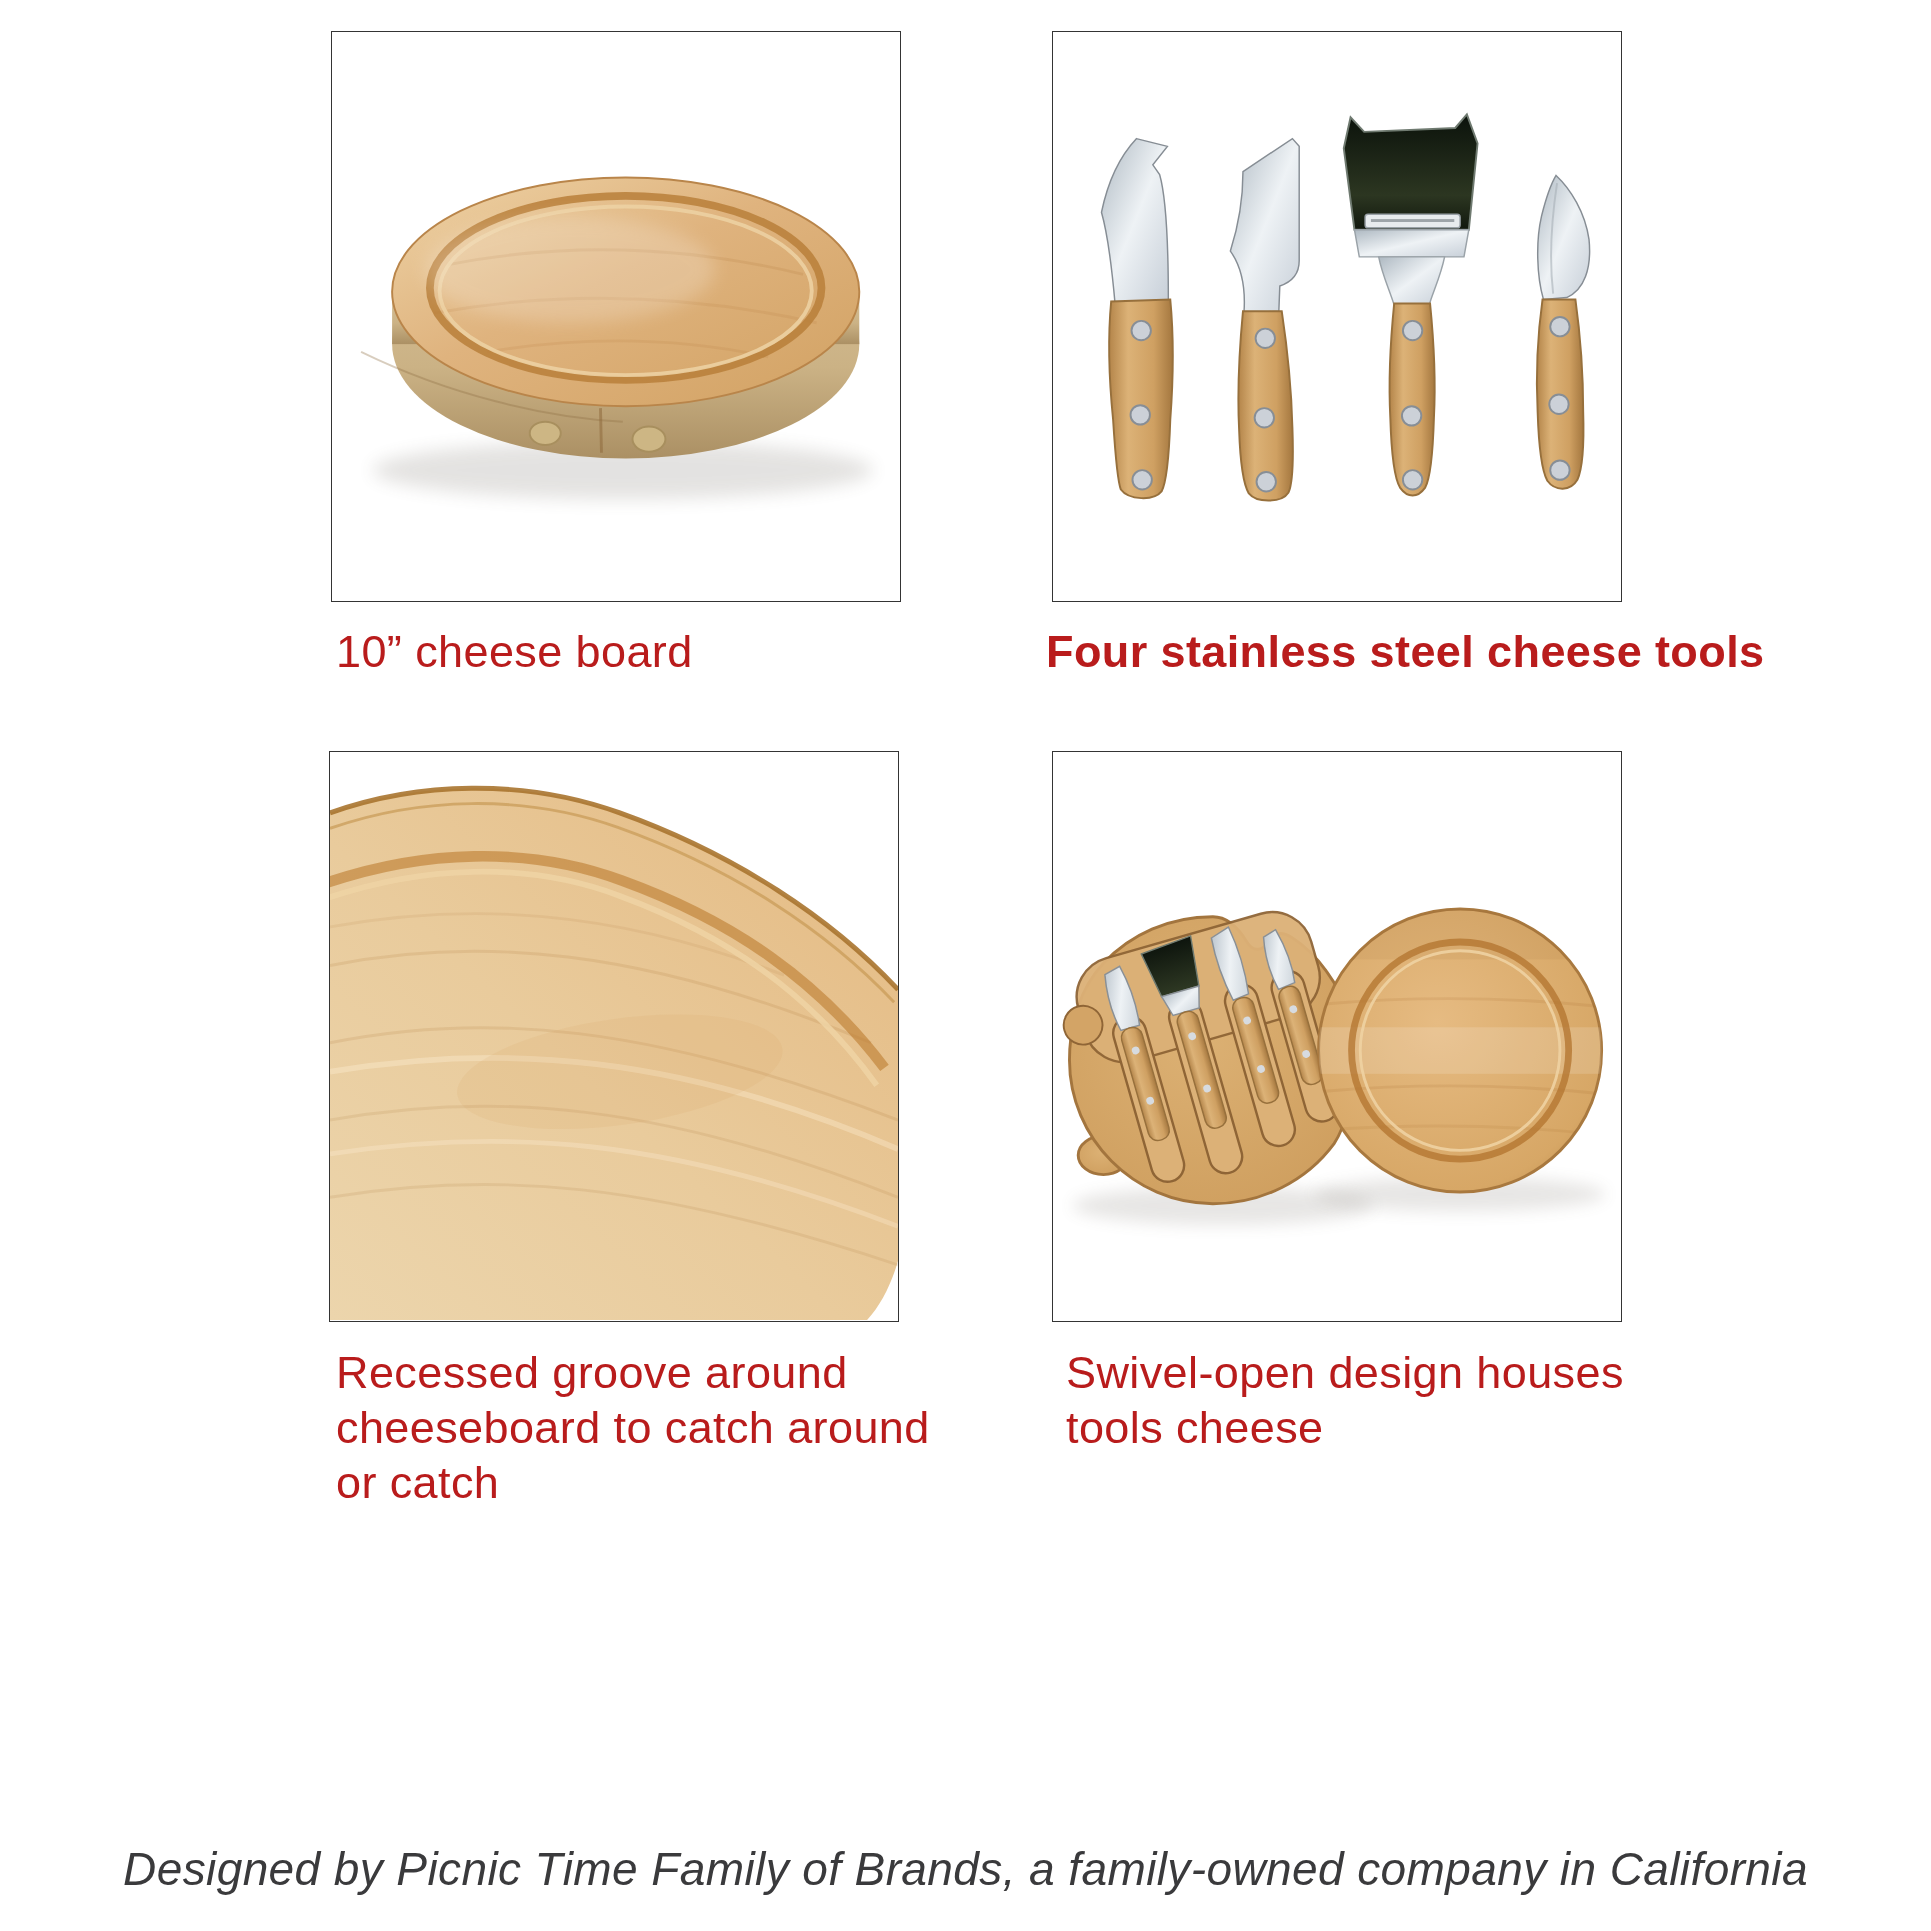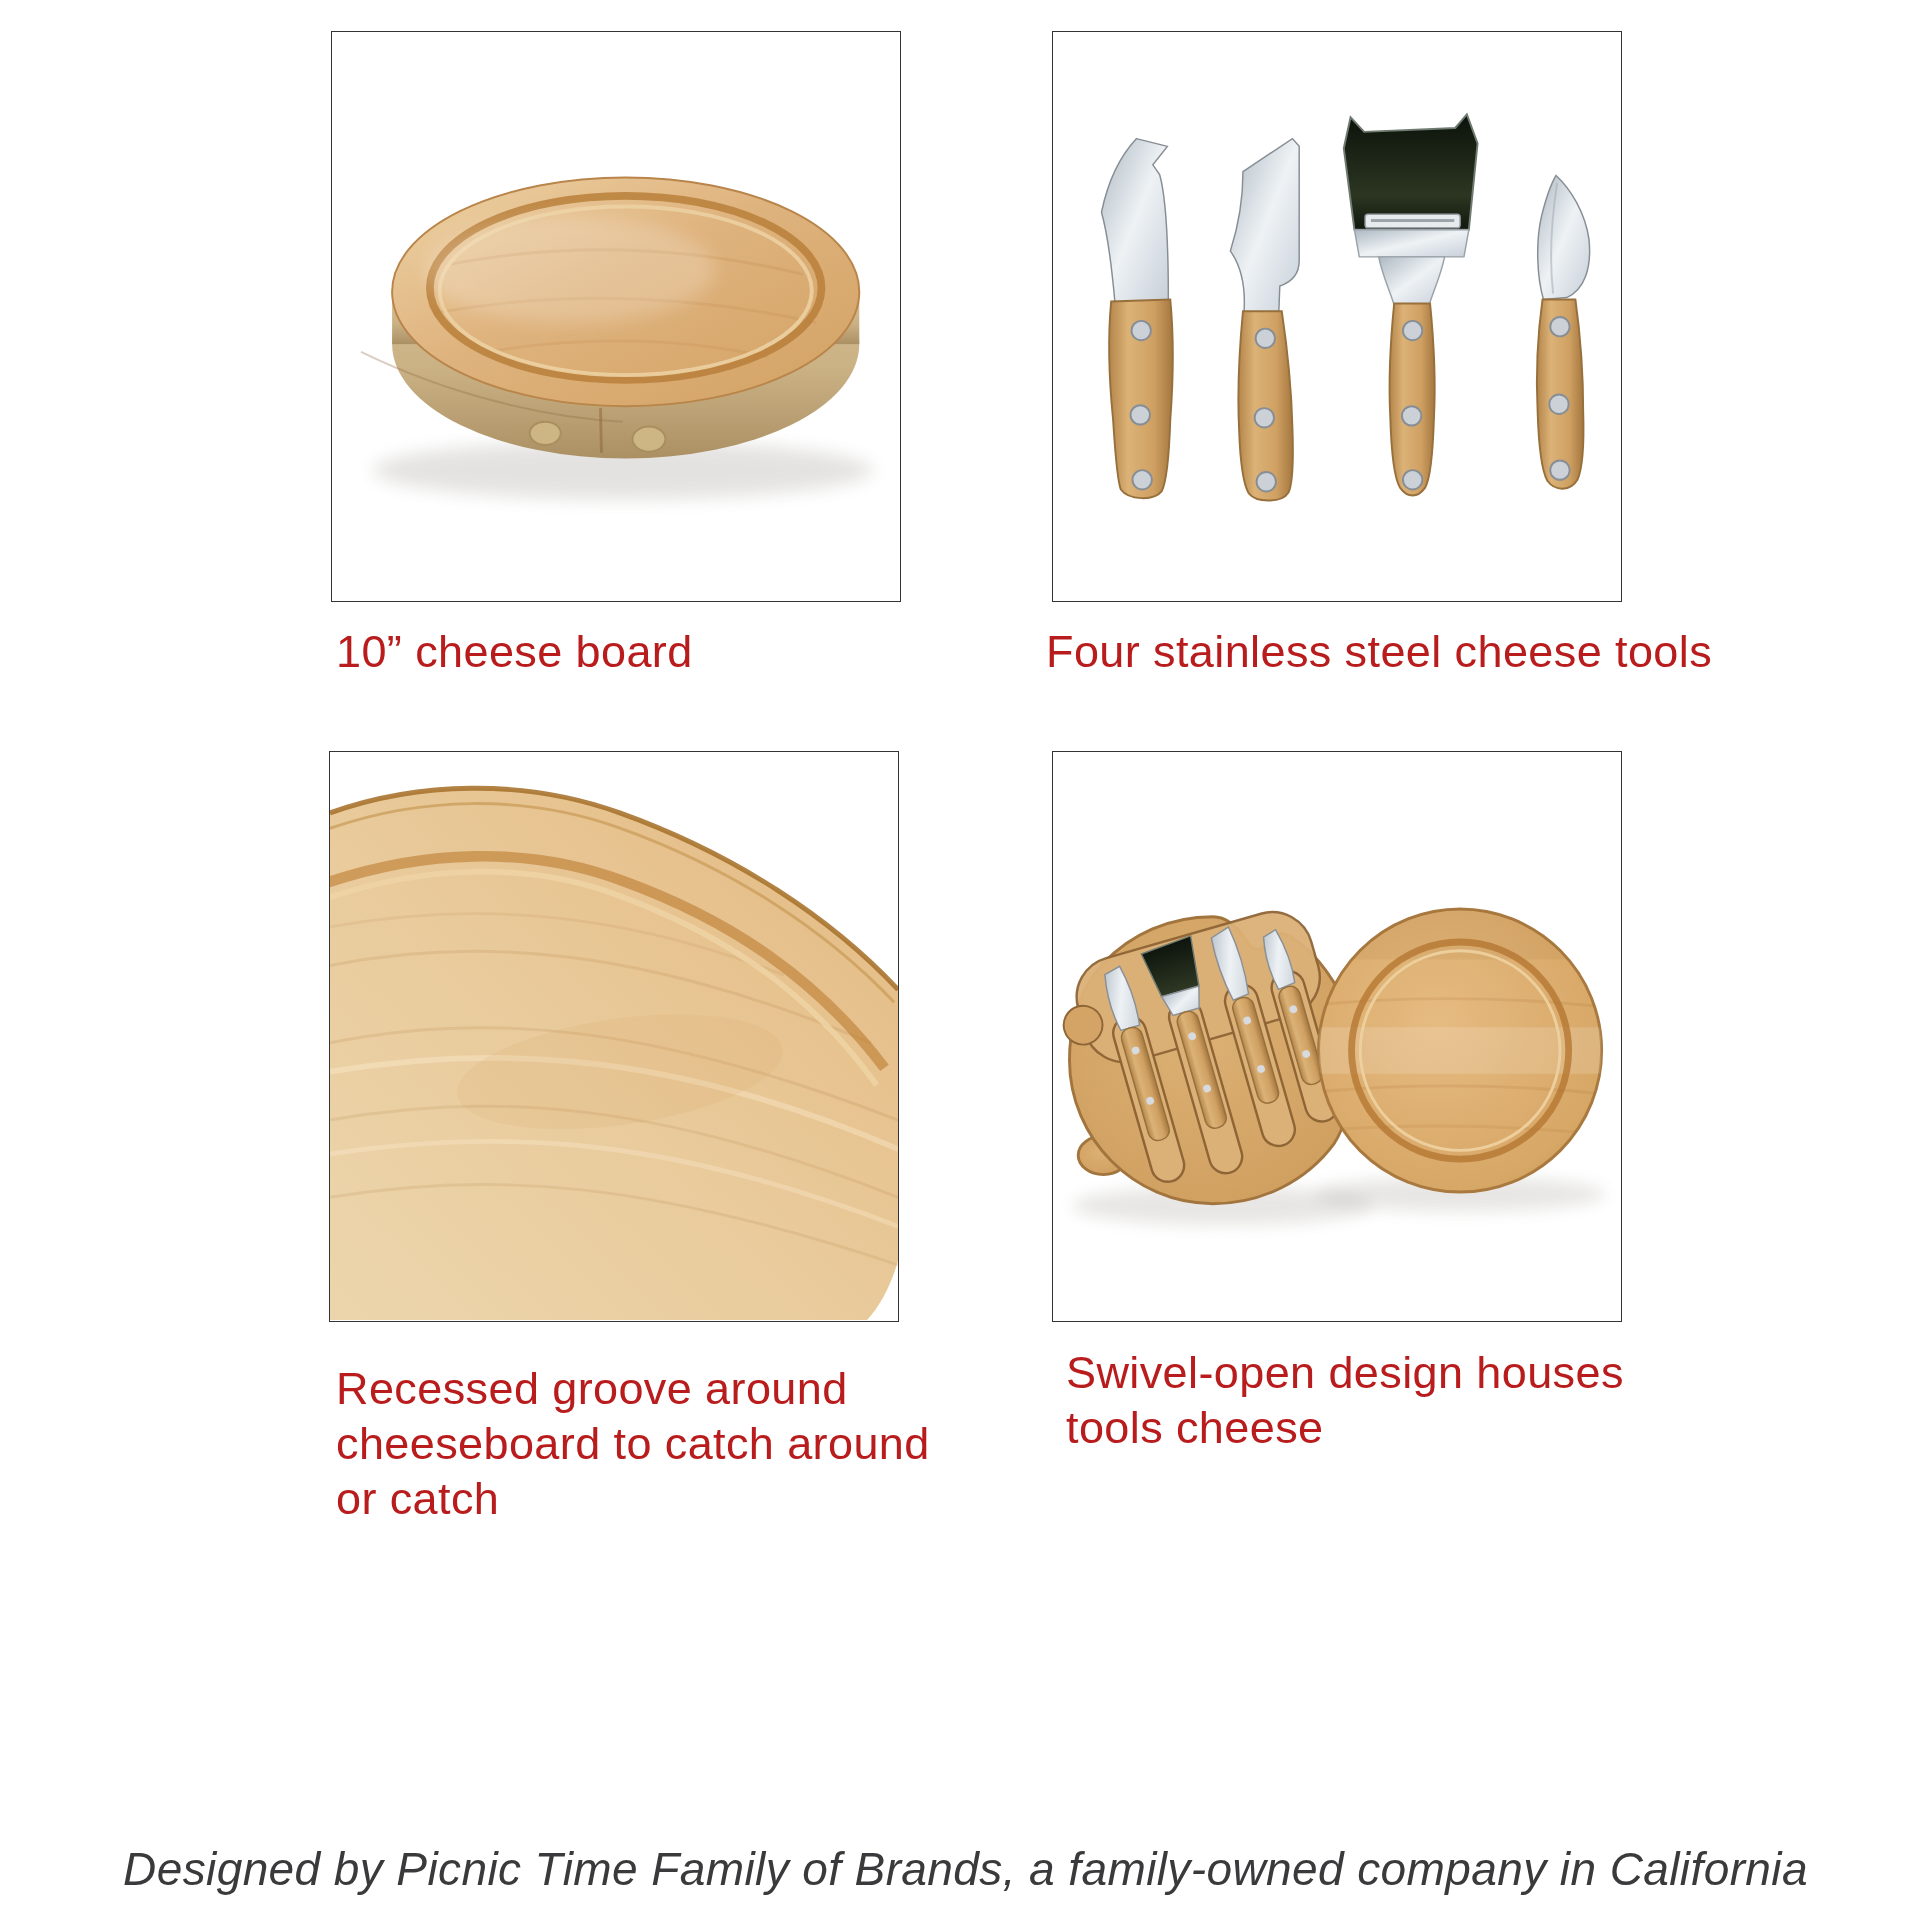--- a/index.html
+++ b/index.html
@@ -249,25 +249,25 @@
         <circle cx="420" cy="308" r="112" fill="none" stroke="#b2732d" stroke-width="7" opacity="0.75"></circle>
         <circle cx="420" cy="308" r="103" fill="none" stroke="#eed2a2" stroke-width="3" opacity="0.9"></circle>
       </g>
     </svg>
   </section>
 
   <div class="caption" style="left:336px;top:624px;">
     <span class="cap-line">10” cheese board</span>
   </div>
 
-  <div class="caption" style="left:1046px;top:624px;">
+  <div class="caption" style="left:1046px;top:624px;font-weight:bold;">
     <span class="cap-line">Four stainless steel cheese tools</span>
   </div>
 
-  <div class="caption" style="left:336px;top:1345px;margin-top:16px;">
+  <div class="caption" style="left:336px;top:1345px;">
     <span class="cap-line">Recessed groove around</span>
     <span class="cap-line">cheeseboard to catch around</span>
     <span class="cap-line">or catch</span>
   </div>
 
   <div class="caption" style="left:1066px;top:1345px;">
     <span class="cap-line">Swivel-open design houses</span>
     <span class="cap-line">tools cheese</span>
   </div>
 

